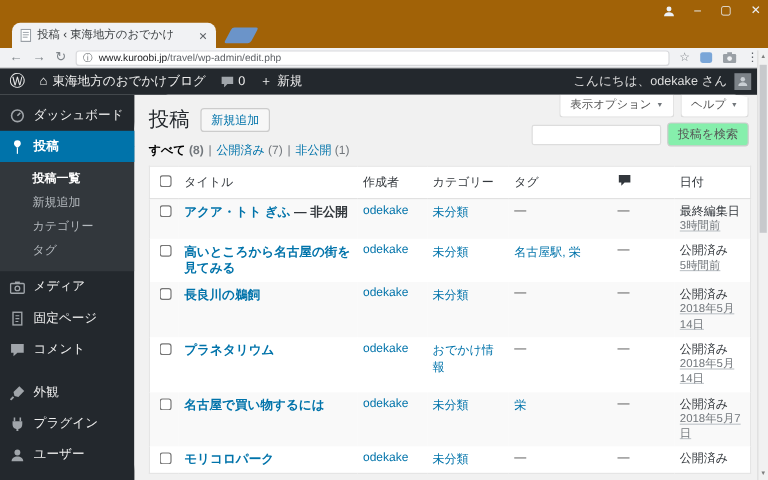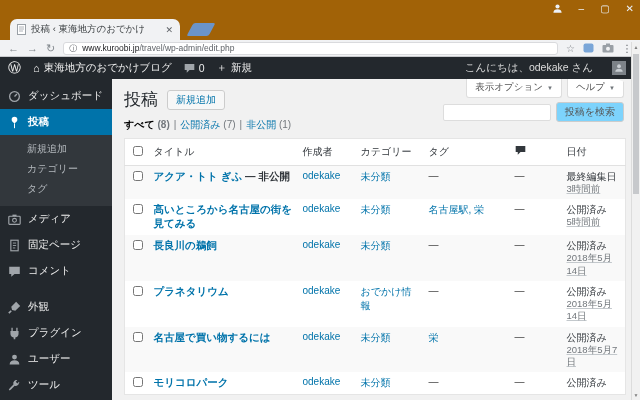--- a/index.html
+++ b/index.html
@@ -26,21 +26,21 @@
   .url-host { color:#202124; } .url-path { color:#5f6368; }
   .urlbar-right { display:flex; align-items:center; gap:8px; }
   .star-ic { color:#80868b; font-size:10px; }
   .ext-ic svg { display:block; }
   .dots-ic { color:#5f6368; font-size:10px; }
 
   
   .adminbar { height:22px; background:#23282d; color:#eee; font-size:10.5px; display:flex; align-items:center;
               padding:0 14px 0 8px; gap:12px; }
   .ab-item { display:flex; align-items:center; gap:4px; color:#eee; }
-  .ab-right { margin-left:auto; display:flex; align-items:center; gap:19px; color:#ddd; }
+  .ab-right { margin-left:auto; display:flex; align-items:center; gap:6px; color:#ddd; }
   .wp-logo-glyph { font-size:13px; color:#eee; }
   .home-glyph { font-size:11px; }
   .avatar { width:14px; height:14px; background:#7c8288; display:flex; align-items:center; justify-content:center; }
 
   
   .layout { display:flex; height:336px; }
   .sidebar { width:112px; background:#23282d; flex-shrink:0; font-size:10.5px; padding-top:4px; }
   .menu-item { display:flex; align-items:center; gap:7px; padding:6px 8px; color:#eee; position:relative; cursor:pointer; }
   .menu-item svg { flex-shrink:0; }
   .menu-item.active { background:#0073aa; color:#fff; font-weight:bold; z-index:3; }
@@ -66,21 +66,21 @@
                  padding:2px 8px; cursor:pointer; }
 
   .views { font-size:10px; color:#444; margin-top:7px; }
   .views .sep { color:#72777c; margin:0 4px; }
   .view-link { color:#0073aa; cursor:pointer; }
   .view-link.current { color:#000; font-weight:bold; }
   .view-count { color:#72777c; }
 
   .search-box { position:absolute; top:23px; right:16px; display:flex; gap:5px; align-items:center; }
   .search-input { width:108px; height:17px; border:1px solid #ddd; border-radius:2px; font-size:10px; padding:0 3px; background:#fff; }
-  .button { background:#7dd3fc; border:1px solid #ccc; border-radius:3px; font-size:10px; color:#555;
+  .button { background:#86efac; border:1px solid #ccc; border-radius:3px; font-size:10px; color:#555;
             padding:2px 8px; cursor:pointer; white-space:nowrap; }
 
   .tablenav { display:flex; align-items:center; gap:5px; margin-top:8px; }
   .select { background:#fff; border:1px solid #ddd; border-radius:3px; font-size:10px; color:#32373c;
             padding:2px 6px; display:flex; align-items:center; gap:6px; cursor:pointer; }
   .select .caret { font-size:6px; color:#72777c; }
   .displaying-num { margin-left:auto; font-size:10px; color:#555; }
 
   table.posts { width:100%; border-collapse:collapse; background:#fff; border:1px solid #e5e5e5;
                 margin-top:6px; table-layout:fixed; }
@@ -198,20 +198,21 @@
       <span>ダッシュボード</span>
     </div>
     <div class="menu-item active">
       <svg class="mi-icon" width="13" height="13" viewBox="0 0 16 16">
           <path d="M8 1a3.5 3.5 0 0 1 3.5 3.5C11.5 7 8 9 8 9S4.5 7 4.5 4.5A3.5 3.5 0 0 1 8 1z" fill="currentColor"></path>
           <rect x="7.4" y="9" width="1.2" height="6" fill="currentColor"></rect>
         </svg>
       <span>投稿</span>
     </div>
     <div class="submenu">
+      <span class="submenu-item current">投稿一覧</span>
       <span class="submenu-item">新規追加</span>
       <span class="submenu-item">カテゴリー</span>
       <span class="submenu-item">タグ</span>
     </div>
     <div class="menu-item">
       <svg class="mi-icon" width="13" height="13" viewBox="0 0 16 16">
           <rect x="1" y="4" width="14" height="10" rx="1" fill="none" stroke="currentColor" stroke-width="1.4"></rect>
           <circle cx="8" cy="9" r="2.4" fill="none" stroke="currentColor" stroke-width="1.3"></circle>
           <rect x="5.5" y="2" width="5" height="2" fill="currentColor"></rect>
         </svg>

